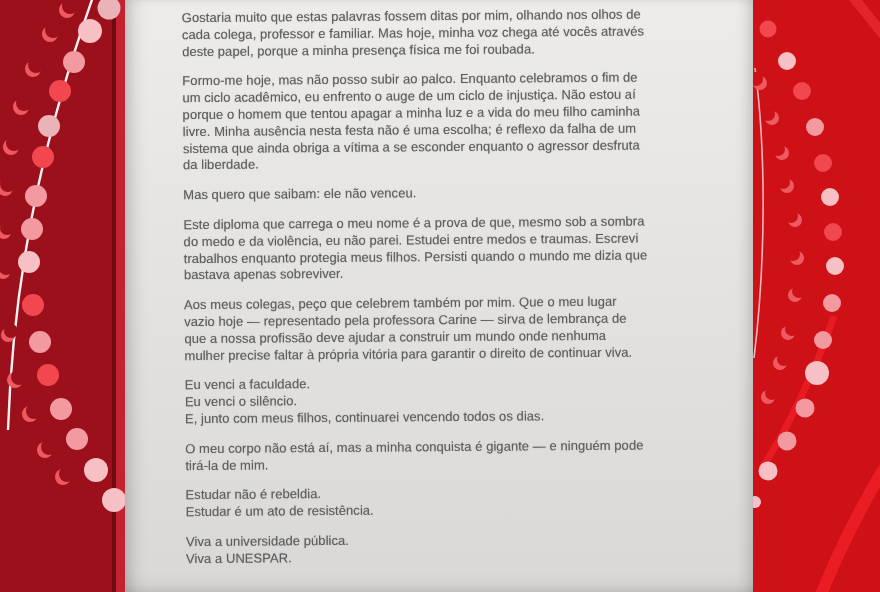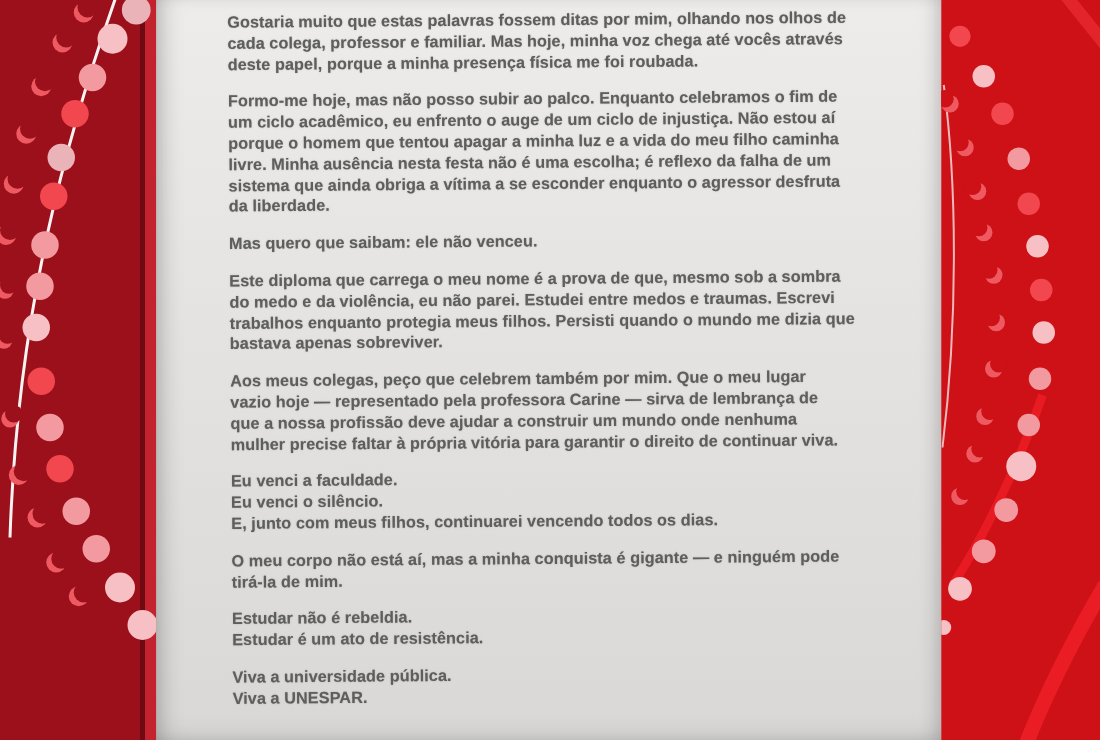--- a/index.html
+++ b/index.html
@@ -38,21 +38,20 @@
     right:0;width:127px;
     background:var(--right-panel-bg);
   }
   .panel svg{position:absolute;top:0;left:0;display:block;}
   .paper{
     position:absolute;top:0;bottom:0;left:125px;width:628px;
     background:linear-gradient(180deg,var(--paper-top) 0%,var(--paper-mid) 45%,var(--paper-bottom) 100%);
     box-shadow:inset 14px 0 20px -12px rgba(0,0,0,.28),
                inset -12px 0 16px -10px rgba(0,0,0,.22),
                inset 0 -14px 22px -14px rgba(0,0,0,.12);
-    font-weight:bold;
   }
   .letter{
     position:absolute;top:8px;left:59px;width:545px;
     transform:rotate(-0.45deg);
     color:var(--text);
     font-size:13px;line-height:16.8px;letter-spacing:.05px;
     text-shadow:0 0 1px rgba(94,94,94,.5);
   }
   .letter p{margin:0 0 13px 0;white-space:pre-line;}
   .d1{fill:var(--dot-pink-light);} .d2{fill:var(--dot-pink);}

